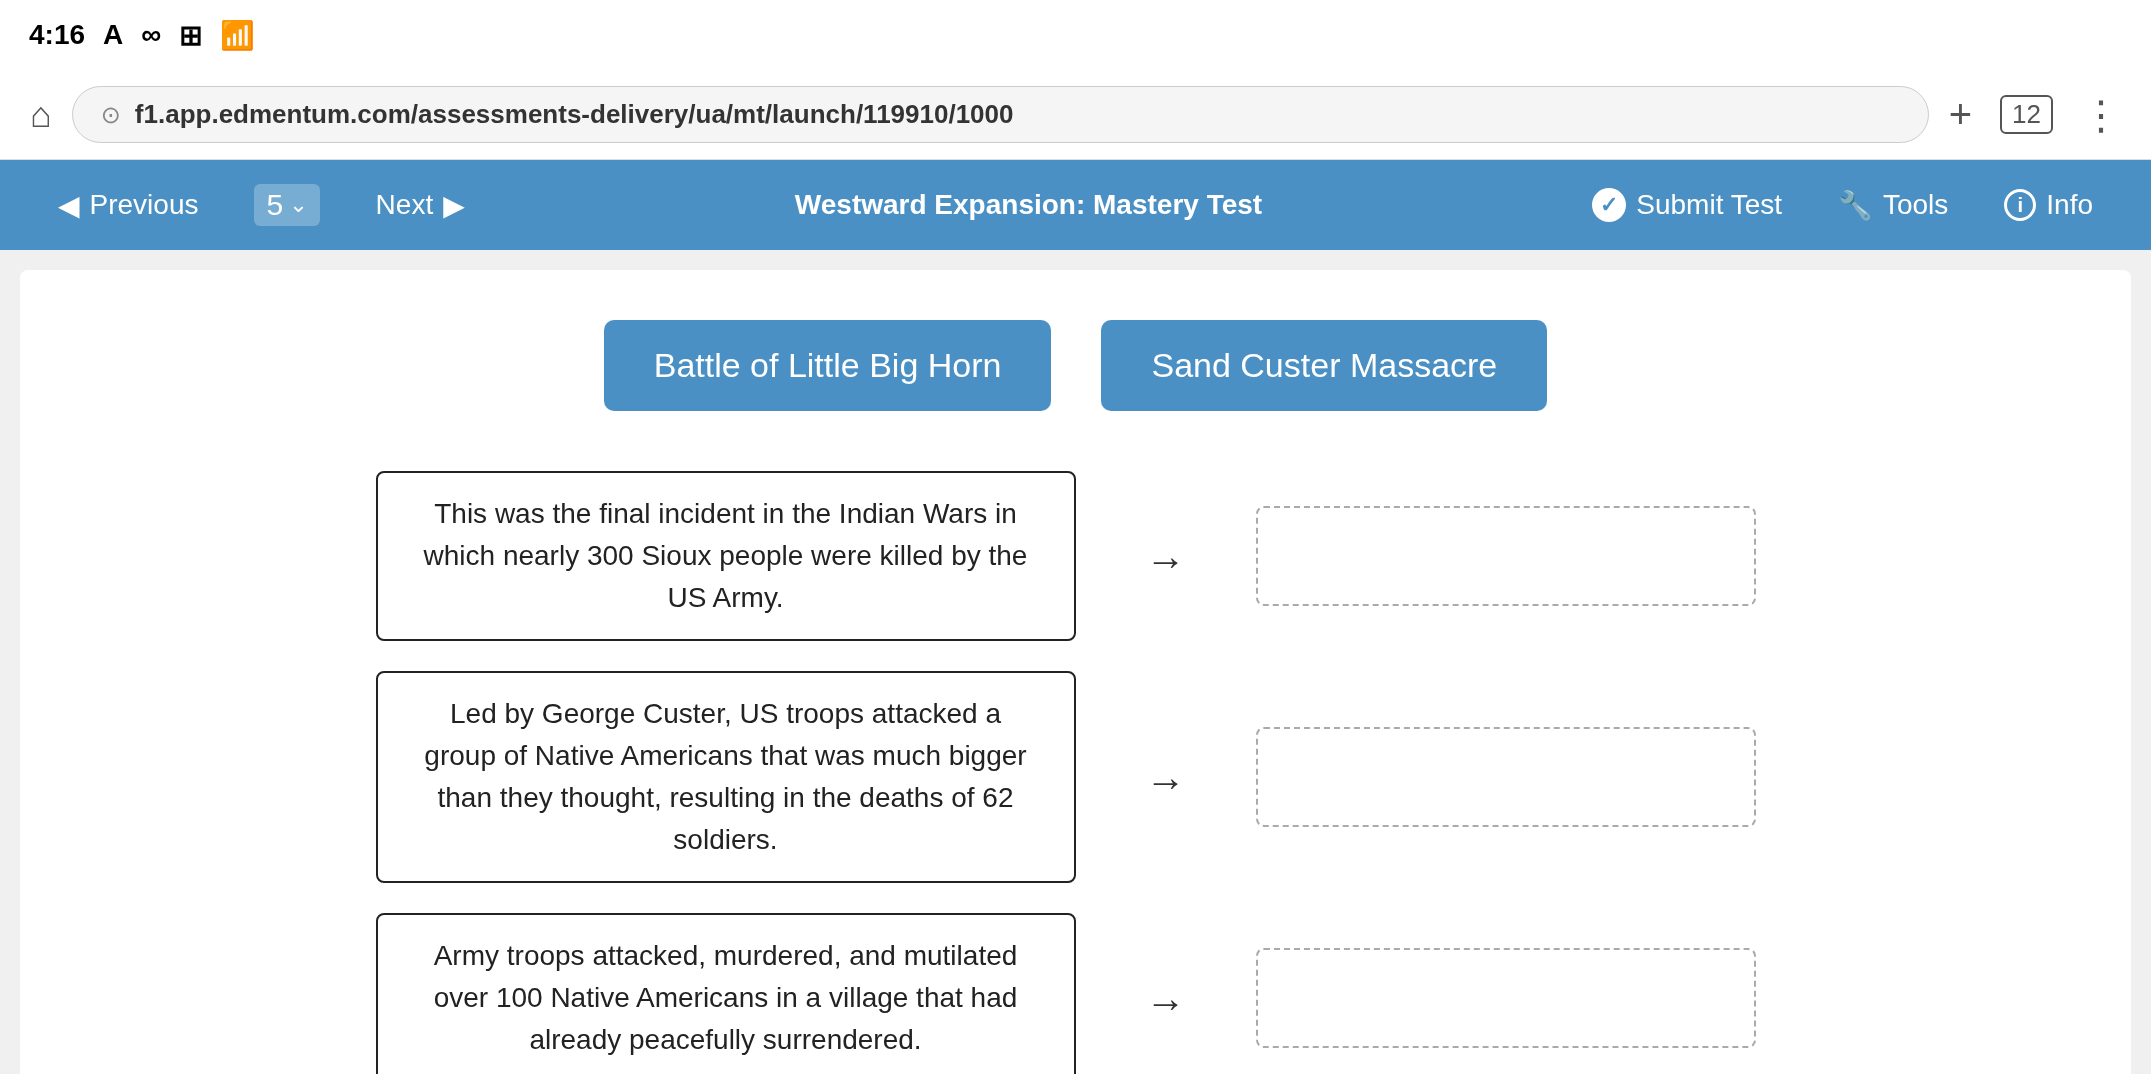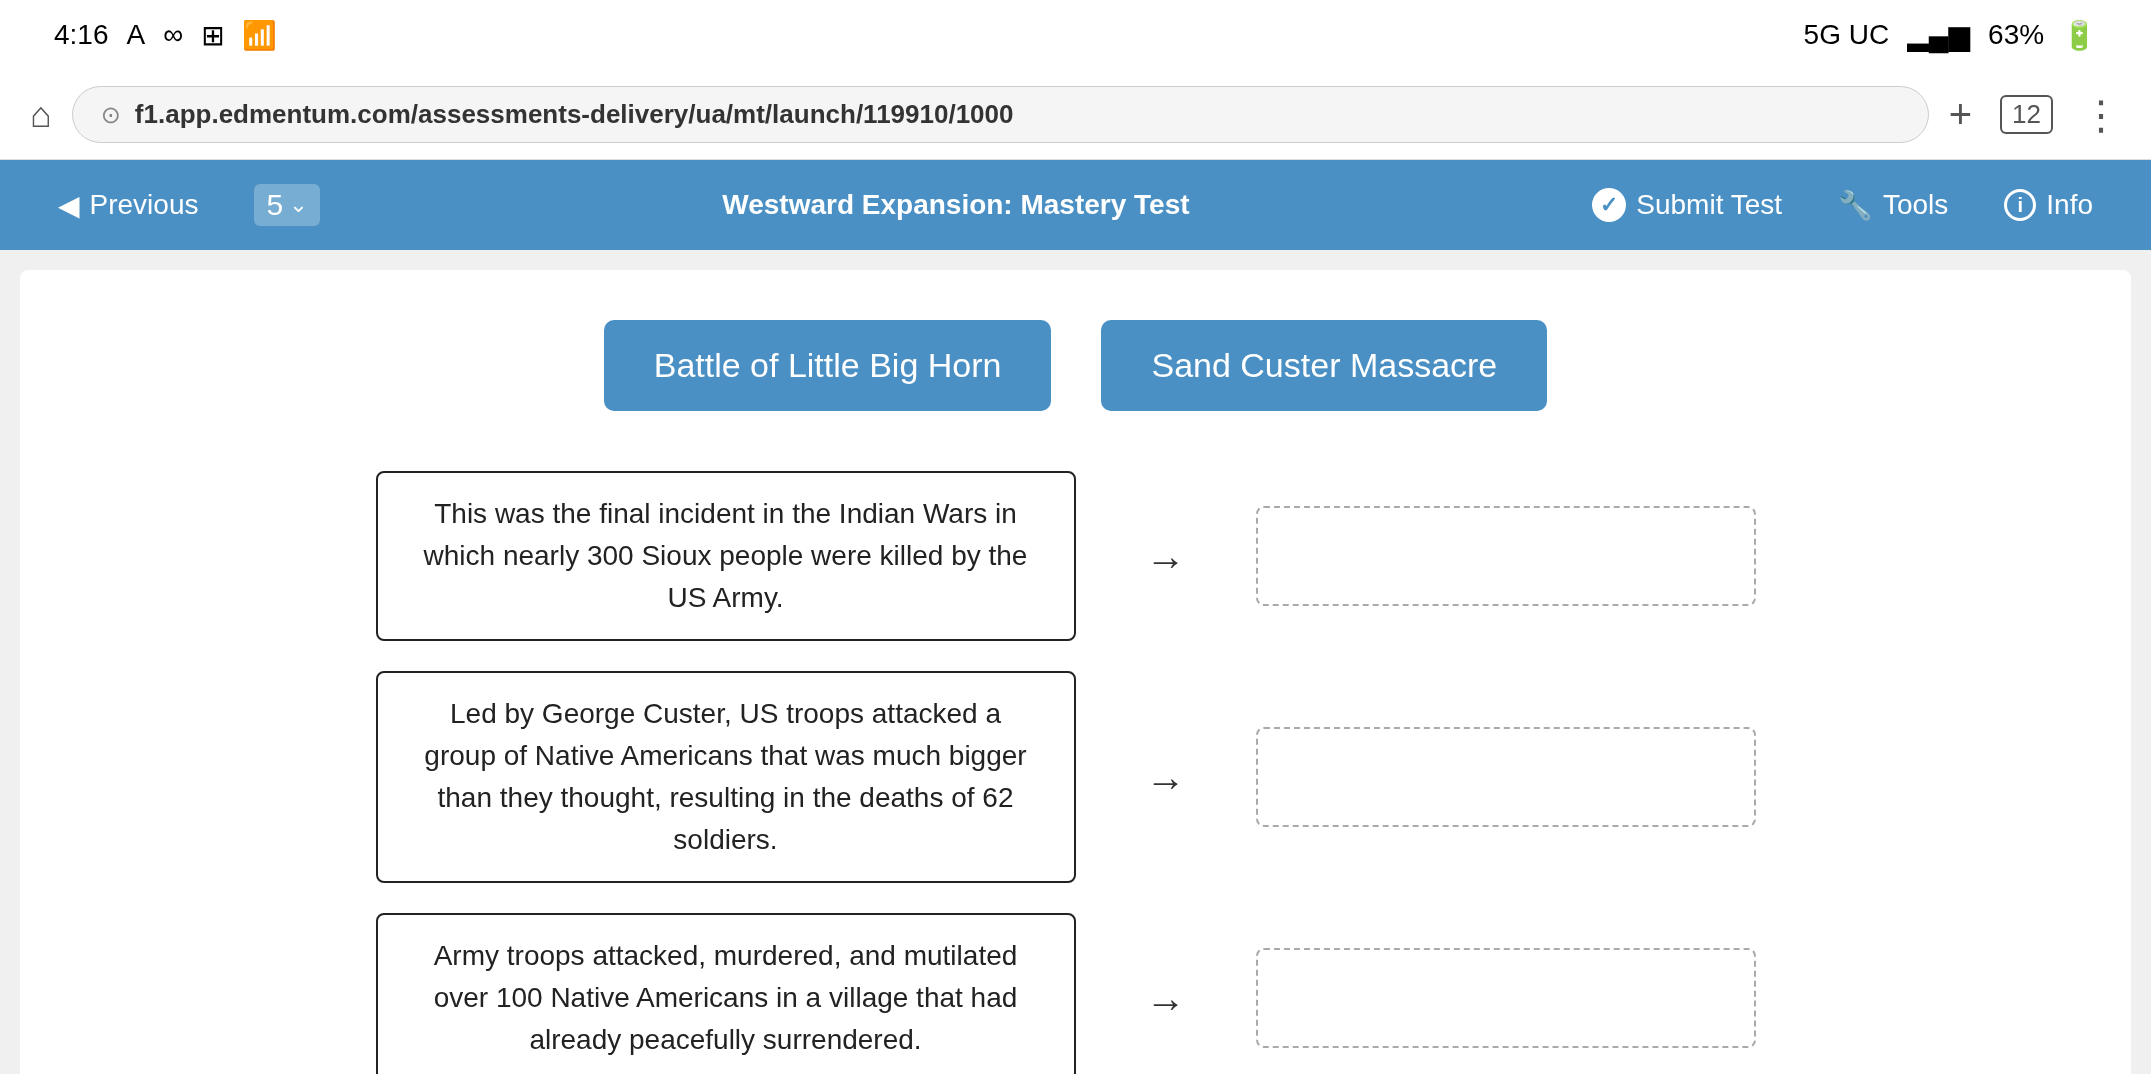--- a/index.html
+++ b/index.html
@@ -2,26 +2,25 @@
 <html><head>
   <meta charset="utf-8">
   <style>
     * { box-sizing: border-box; margin: 0; padding: 0; }
     body { font-family: Arial, sans-serif; background: #f0f0f0; width: 2151px; min-height: 1074px; overflow-x: hidden; }
 
     
     .status-bar {
       background: #fff;
       display: flex;
-      justify-content: space-between;
-      align-items: center;
-      padding: 8px 54px;
+      align-items: center;
+      padding: 8px 29px;
       height: 70px;
       font-size: 28px;
-      font-weight: 400;
+      font-weight: 700;
     }
     .status-left { display: flex; align-items: center; gap: 18px; }
     .status-right { display: flex; align-items: center; gap: 18px; }
 
     
     .browser-bar {
       background: #fff;
       display: flex;
       align-items: center;
       padding: 12px 30px;
@@ -174,26 +173,20 @@
 <body>
 
 <div class="status-bar">
   <div class="status-left">
     <span>4:16</span>
     <span style="font-size:28px;">A</span>
     <span>∞</span>
     <span>⊞</span>
     <span>📶</span>
   </div>
-  <div class="status-right">
-    <span>5G UC</span>
-    <span>▂▄▆</span>
-    <span>63%</span>
-    <span>🔋</span>
-  </div>
 </div>
 
 <div class="browser-bar">
   <span class="home-icon">⌂</span>
   <div class="url-bar">
     <span style="font-size:24px; color:#888;">⊙</span>
     <span class="url-text">f1.app.edmentum.com/assessments-delivery/ua/mt/launch/119910/1000</span>
   </div>
   <div class="browser-actions">
     <span style="font-size:40px;">+</span>
@@ -206,20 +199,24 @@
   <div class="nav-item">
     <span>◀</span>
     <span>Previous</span>
   </div>
   <div class="nav-item">
     <span class="number-badge">
       <span>5</span>
       <span style="font-size:22px;">⌄</span>
     </span>
   </div>
+  <div class="nav-item">
+    <span>Next</span>
+    <span>▶</span>
+  </div>
   <div class="nav-title">Westward Expansion: Mastery Test</div>
   <div class="nav-right">
     <div class="nav-item">
       <span class="check-circle">✓</span>
       <span>Submit Test</span>
     </div>
     <div class="nav-item">
       <span style="font-size:28px;">🔧</span>
       <span>Tools</span>
     </div>

